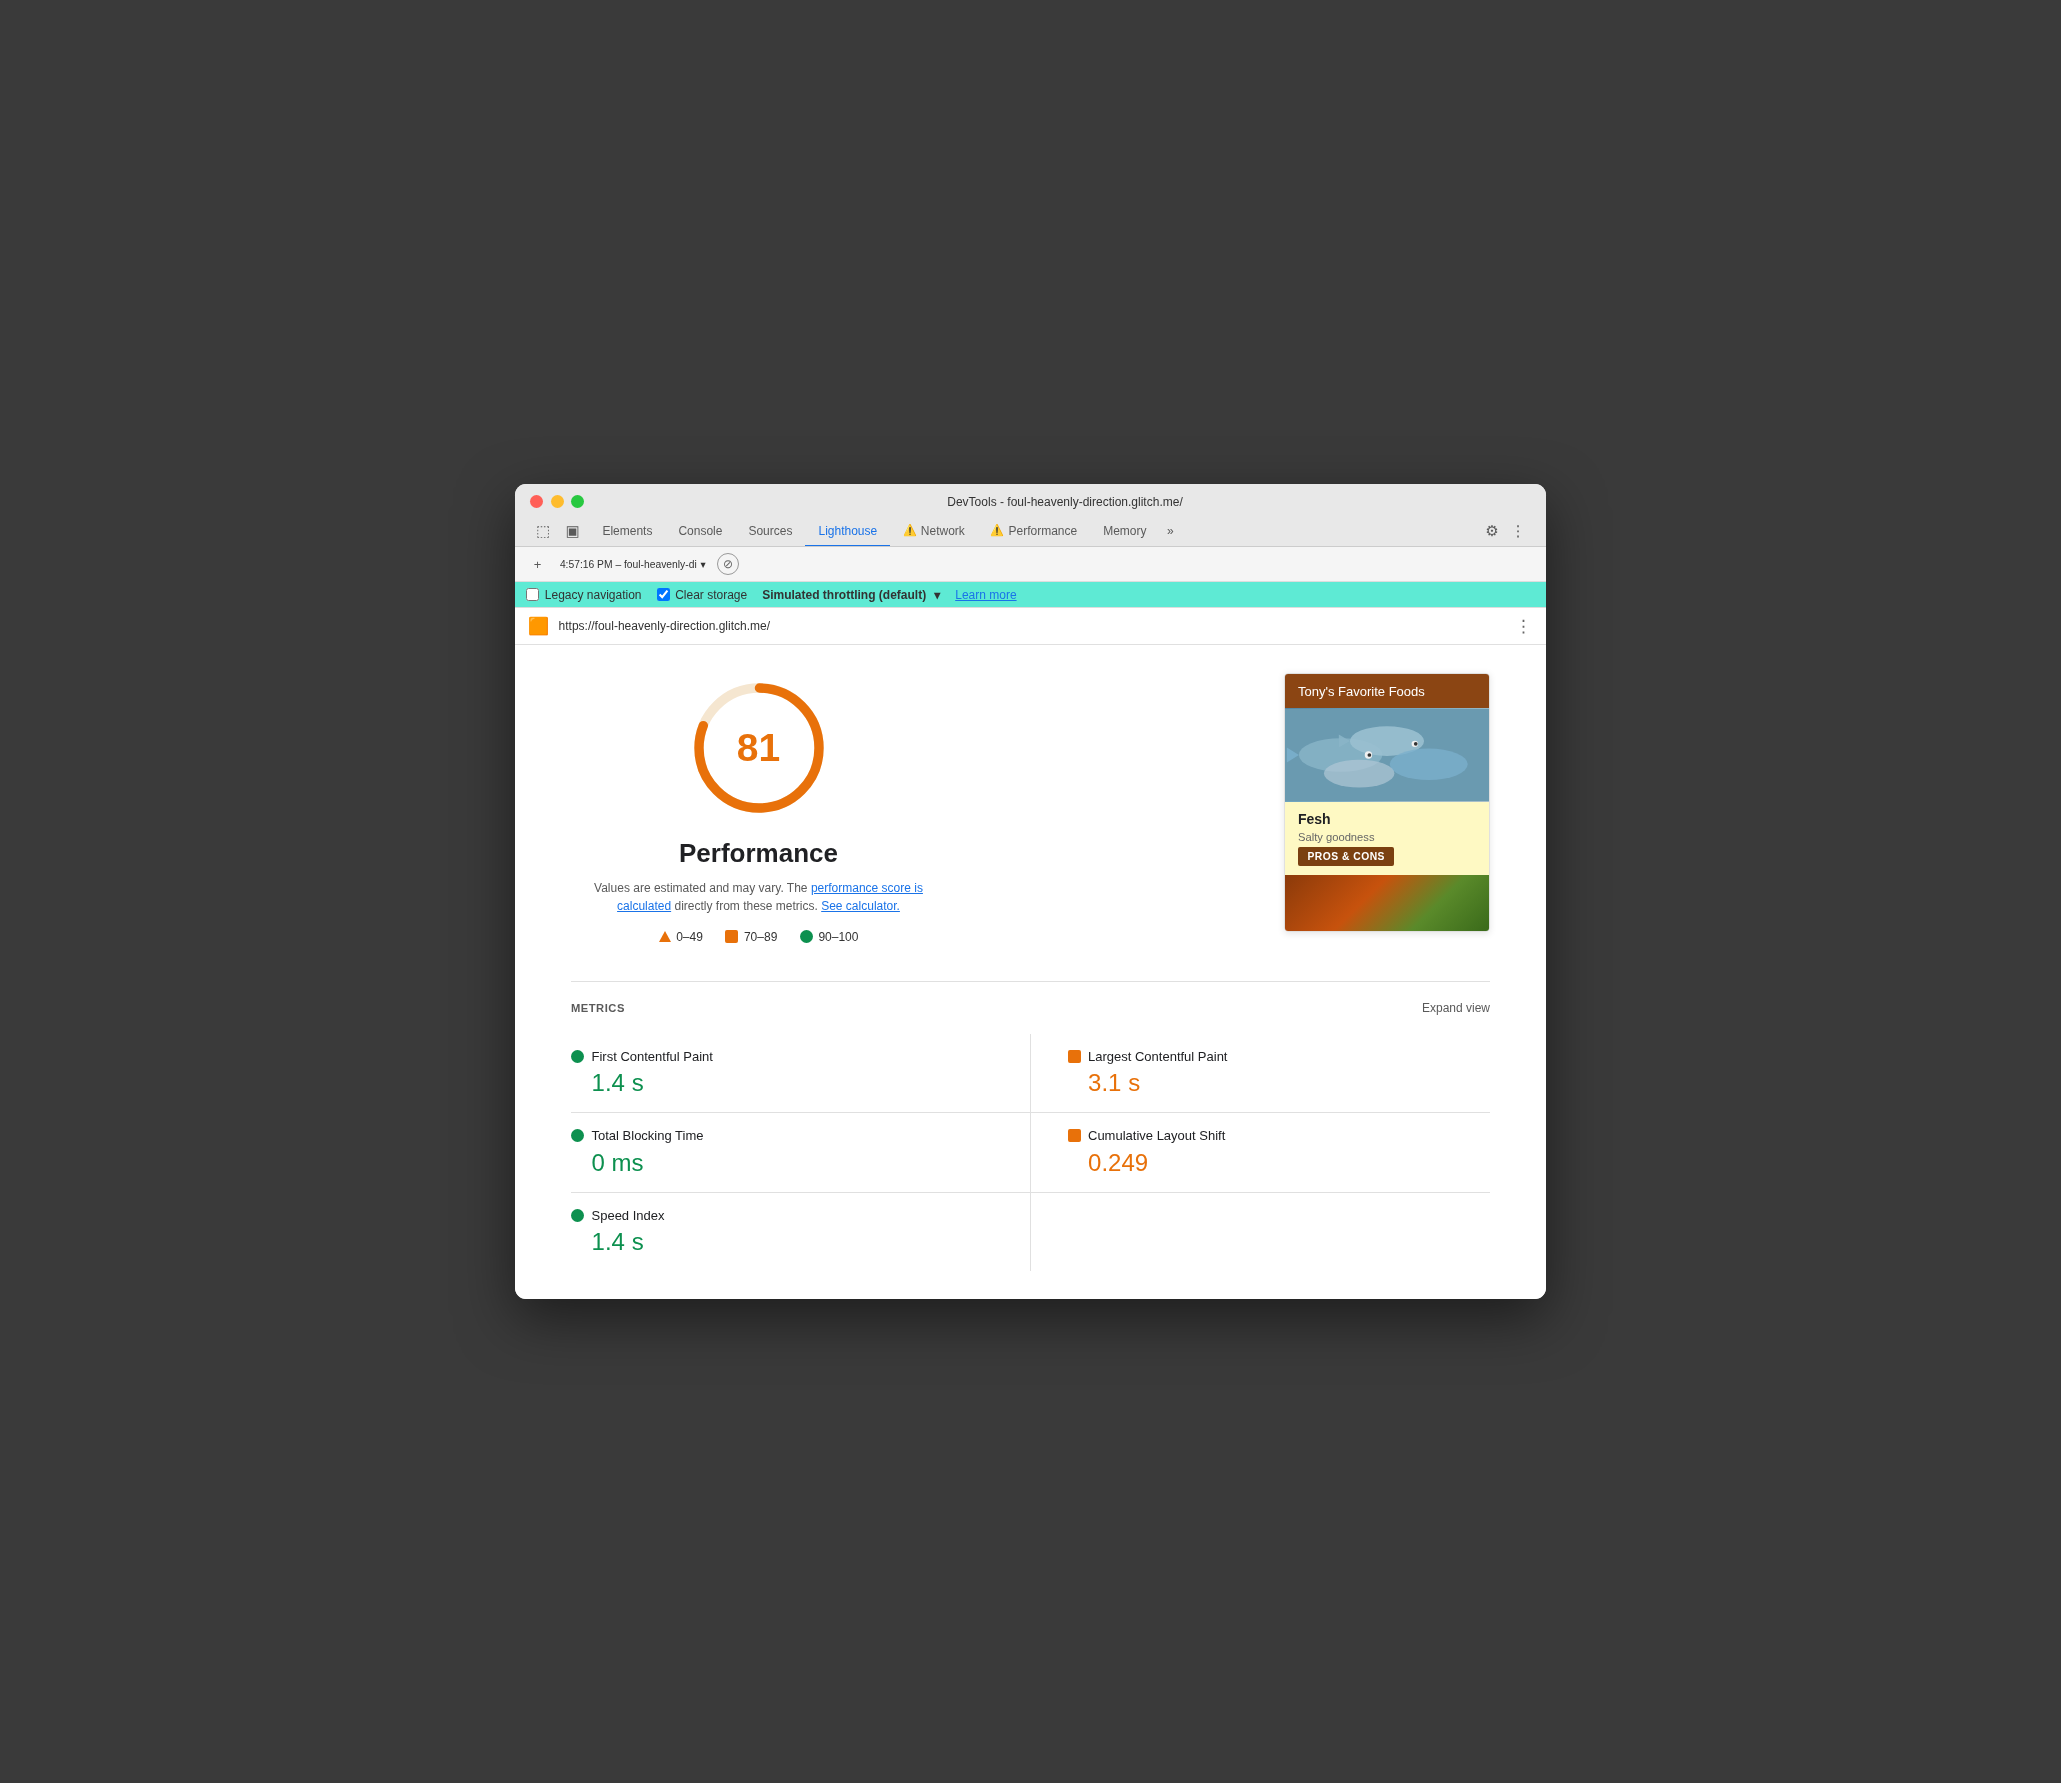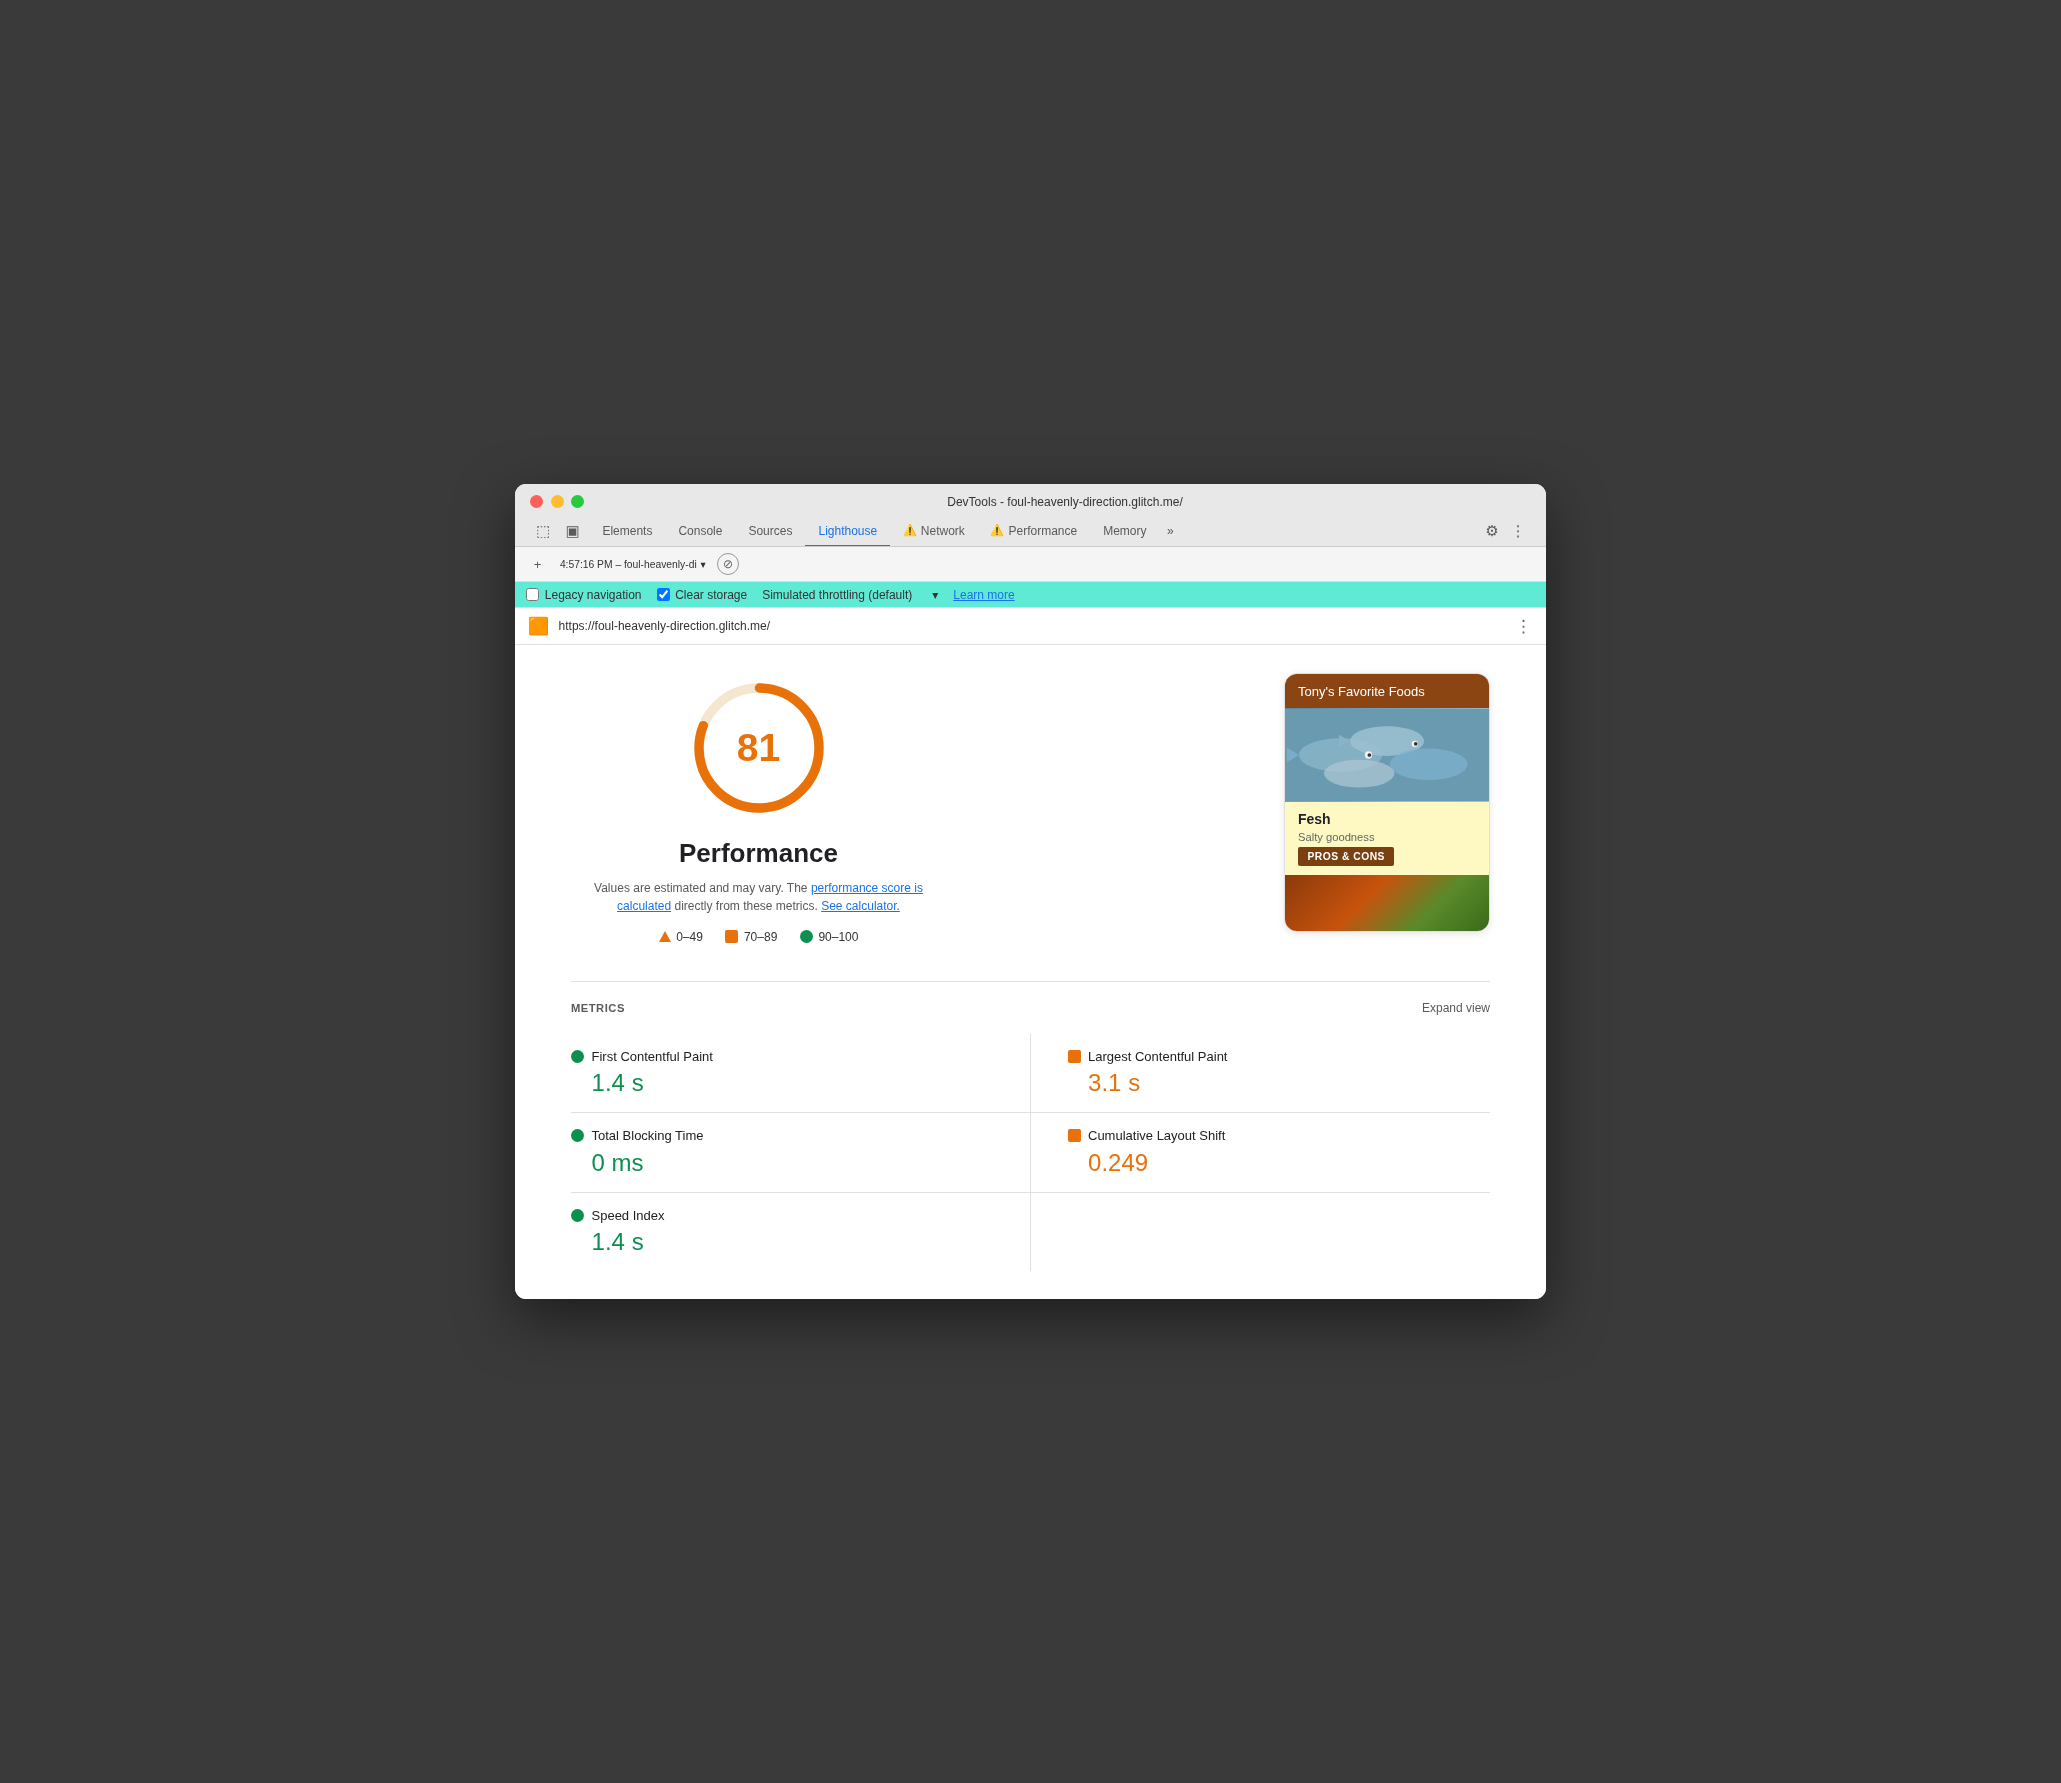--- a/index.html
+++ b/index.html
@@ -158,22 +158,23 @@
       color: #333;
       cursor: pointer;
     }
     .checkbox-label input[type="checkbox"] {
       width: 13px;
       height: 13px;
     }
     .throttle-select {
       display: flex;
       align-items: center;
-      gap: 20px;
+      gap: 8px;
       color: #333;
+      font-weight: bold;
     }
     .learn-more {
       color: #1a73e8;
       text-decoration: underline;
       cursor: pointer;
     }
     
     .url-bar {
       background: white;
       border-bottom: 0.9px solid #e0e0e0;
@@ -280,21 +281,21 @@
     .legend-dot-green {
       width: 13px;
       height: 13px;
       background: #0d904f;
       border-radius: 50%;
     }
     
     .food-card {
       width: 206px;
       border: 0.9px solid #e0e0e0;
-      border-radius: 13px;
+      border-radius: 4px;
       overflow: hidden;
       box-shadow: 0 1.9px 7.5px rgba(0,0,0,0.1);
     }
     .food-card-header {
       background: #8b4513;
       color: white;
       padding: 9.4px 13px;
       font-size: 13px;
       font-weight: 500;
     }

